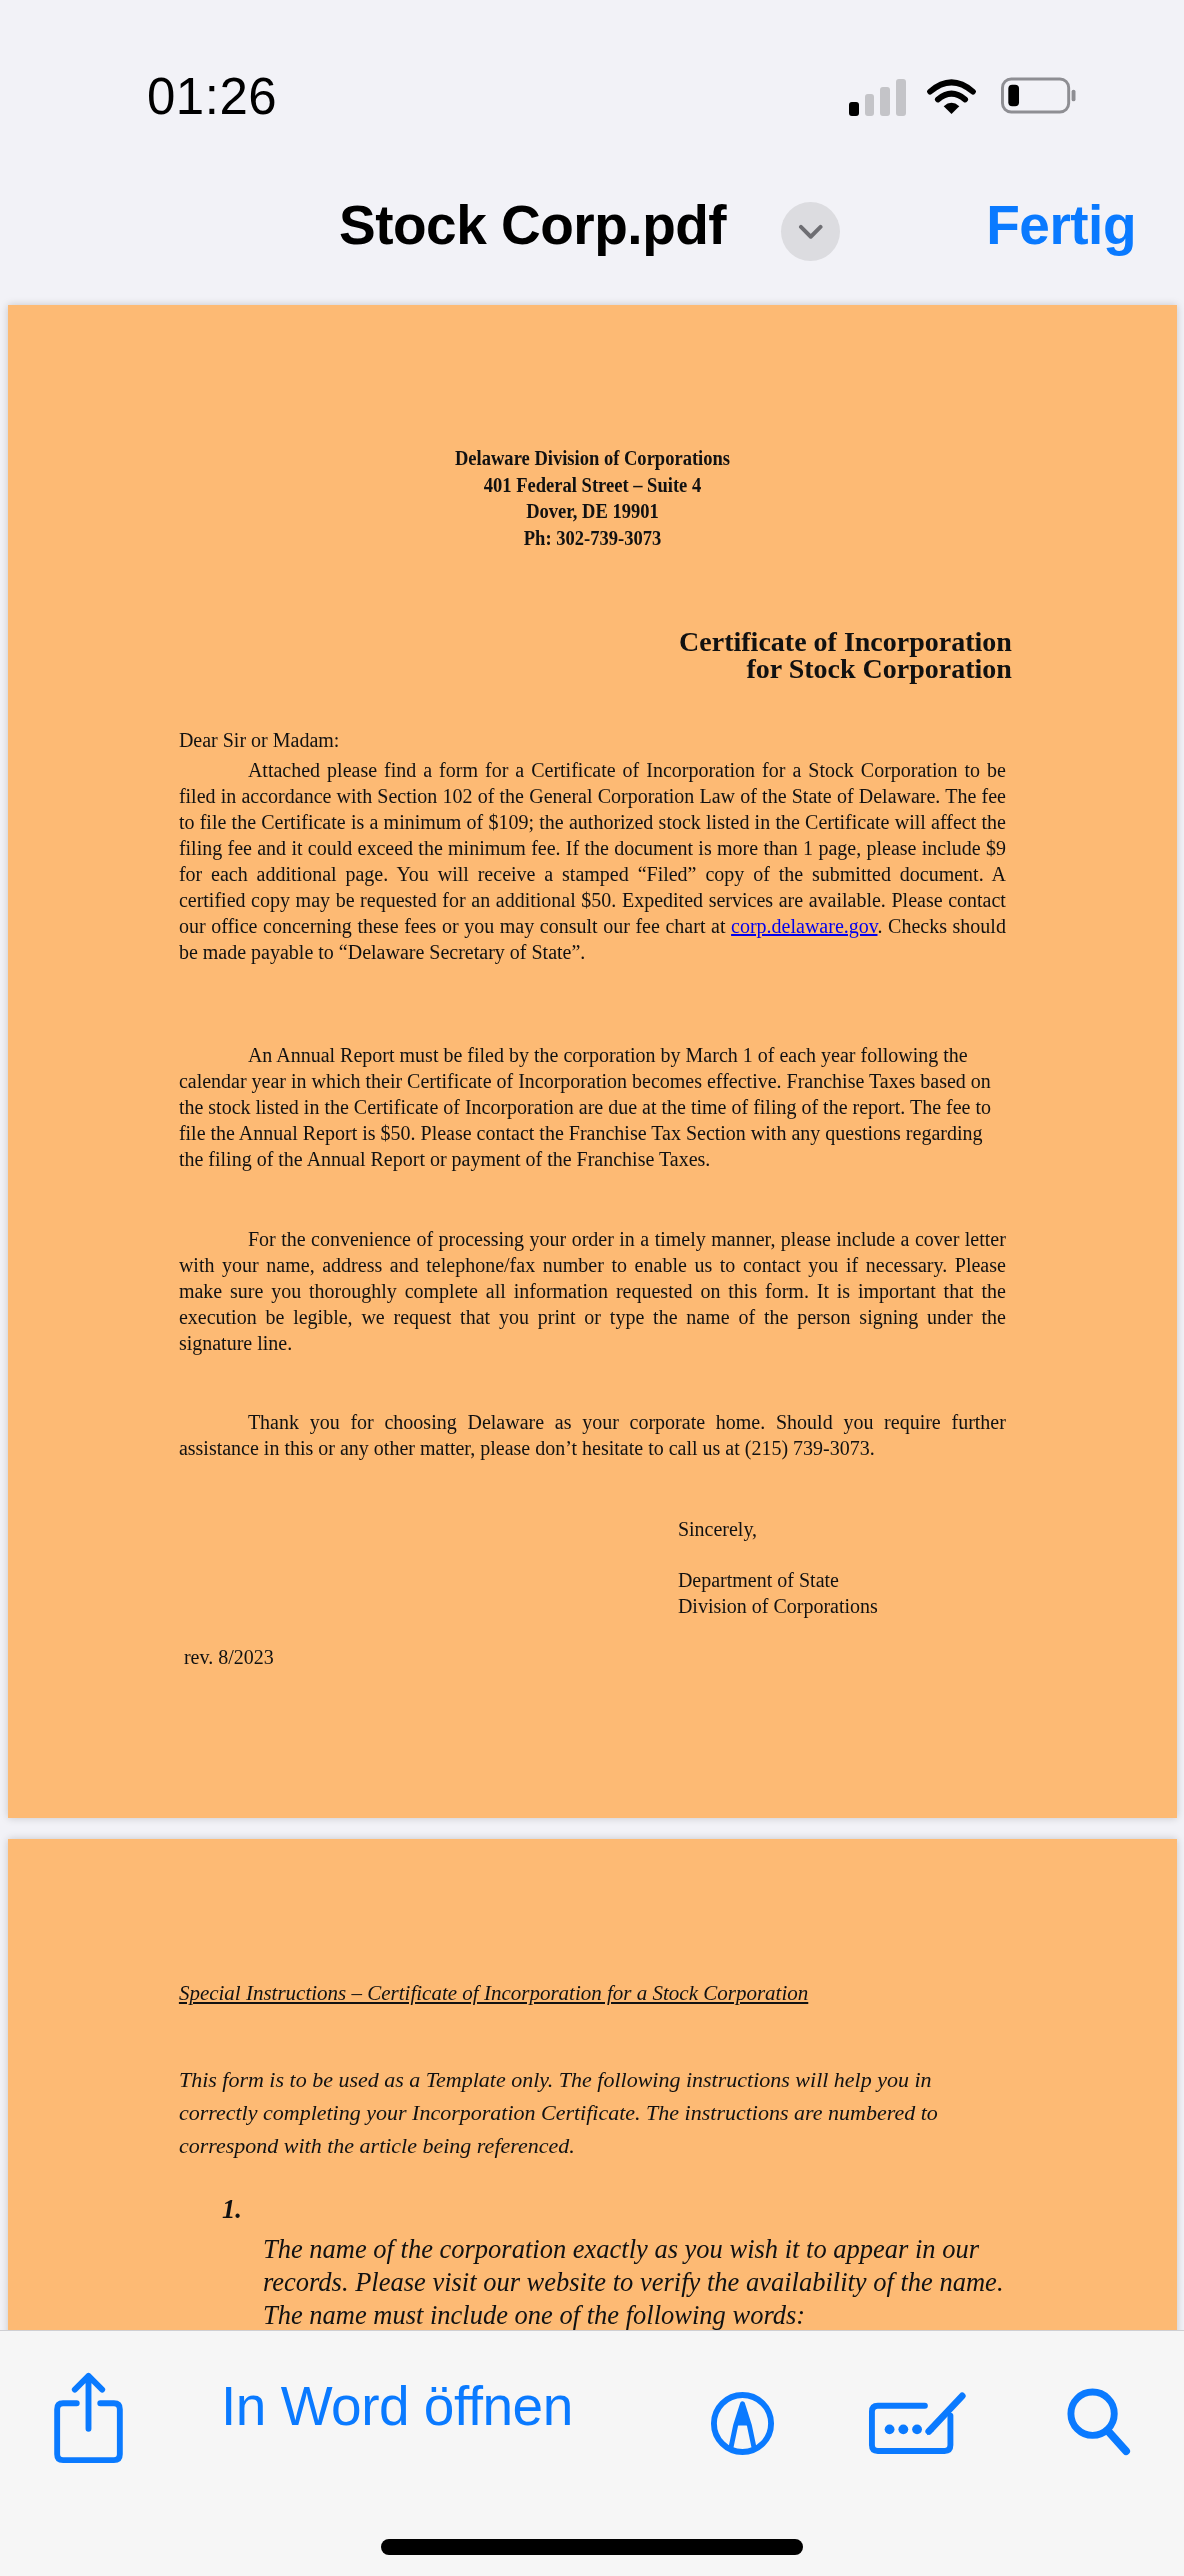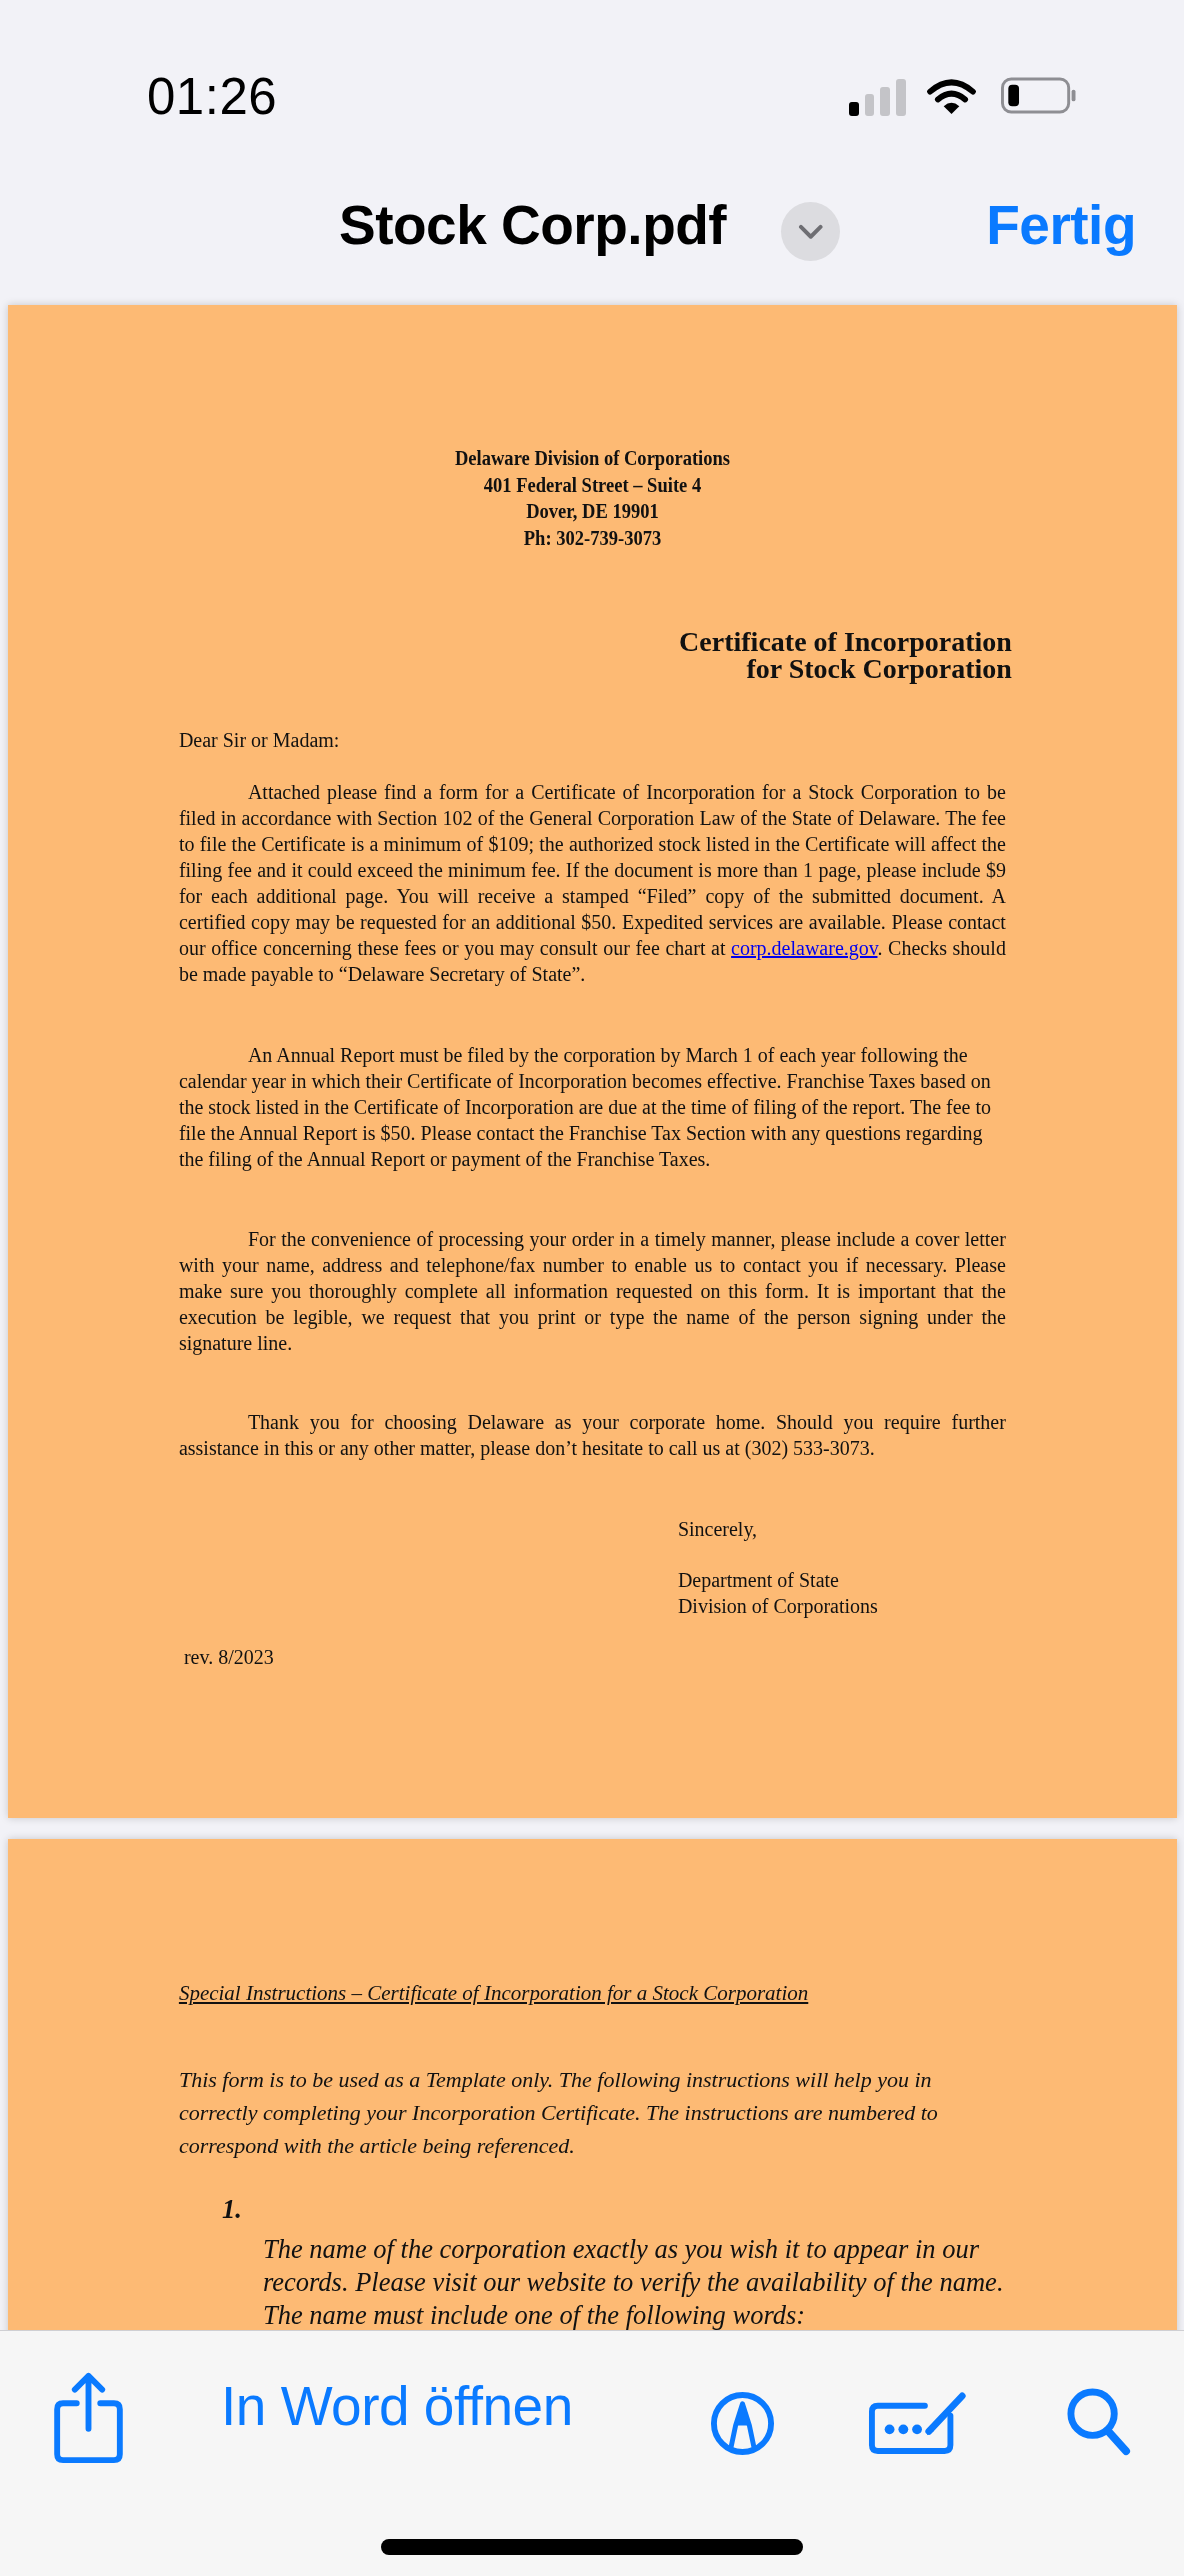--- a/index.html
+++ b/index.html
@@ -25,21 +25,21 @@
   .page1 { top:305px; height:1513px; }
   .page2 { top:1839px; height:786px; }
   .serif { font-family:"Liberation Serif", serif; color:#111; }
   .hdr { position:absolute; left:0; width:1169px; top:140px; text-align:center; font-weight:700; font-size:20.6px; line-height:26.5px; }
   .hdr div { transform:scaleX(0.9); }
   .cert-title { position:absolute; right:165px; top:324px; text-align:right; font-weight:700; font-size:28px; line-height:26.5px; }
   .body-text { position:absolute; left:171px; width:827px; font-size:20px; line-height:26px; }
   .para { text-align:justify; text-indent:69px; margin:0; }
   .link { color:#0000ee; text-decoration:underline; }
   .greeting { top:422px; }
-  .p1 { top:474px; }
+  .p1 { top:452px; }
   .p2 { top:737px; }
   .p3 { top:921px; }
   .p4 { top:1104px; }
   .signoff { position:absolute; left:670px; font-size:20px; line-height:26px; }
   .rev { position:absolute; left:176px; top:1341px; font-size:20px; }
   .p2-title { position:absolute; left:171px; top:138px; font-size:21px; font-style:italic; text-decoration:underline; line-height:32px; width:747px; }
   .p2-intro { position:absolute; left:171px; top:224px; width:825px; font-size:22px; font-style:italic; line-height:33px; }
   .p2-item { position:absolute; left:214px; top:354px; width:786px; font-size:26.5px; font-style:italic; line-height:33px; }
   .p2-item .num { font-weight:700; position:absolute; left:0; }
   .p2-item .txt { display:block; padding-left:41px;margin-top:40px; }
@@ -88,21 +88,21 @@
     <div>Ph: 302-739-3073</div>
   </div>
   <div class="cert-title">
     <div>Certificate of Incorporation</div>
     <div>for Stock Corporation</div>
   </div>
   <div class="body-text greeting">Dear Sir or Madam:</div>
   <p class="body-text para p1"><span>Attached please find a form for a Certificate of Incorporation for a Stock Corporation to be filed in accordance with Section 102 of the General Corporation Law of the State of Delaware.  The fee to file the Certificate is a minimum of $109; the authorized stock listed in the Certificate will affect the filing fee and it could exceed the minimum fee.  If the document is more than 1 page, please include $9 for each additional page. You will receive a stamped “Filed” copy of the submitted document. A certified copy may be requested for an additional $50. Expedited services are available. Please contact our office concerning these fees or you may consult our fee chart at </span><a class="link">corp.delaware.gov</a><span>.  Checks should be made payable to “Delaware Secretary of State”.</span></p>
   <p class="body-text para p2" style="text-align:left;">An Annual Report must be filed by the corporation by March 1 of each year following the calendar year in which their Certificate of Incorporation becomes effective. Franchise Taxes based on the stock listed in the Certificate of Incorporation are due at the time of filing of the report.  The fee to file the Annual Report is $50.  Please contact the Franchise Tax Section with any questions regarding the filing of the Annual Report or payment of the Franchise Taxes.</p>
   <p class="body-text para p3">For the convenience of processing your order in a timely manner, please include a cover letter with your name, address and telephone/fax number to enable us to contact you if necessary. Please make sure you thoroughly complete all information requested on this form. It is important that the execution be legible, we request that you print or type the name of the person signing under the signature line.</p>
-  <p class="body-text para p4">Thank you for choosing Delaware as your corporate home. Should you require further assistance in this or any other matter, please don’t hesitate to call us at (302) 533-3073.</p>
+  <p class="body-text para p4">Thank you for choosing Delaware as your corporate home. Should you require further assistance in this or any other matter, please don’t hesitate to call us at (215) 739-3073.</p>
   <div class="signoff" style="top:1211px;">Sincerely,</div>
   <div class="signoff" style="top:1262px;">
     <div>Department of State</div>
     <div>Division of Corporations</div>
   </div>
   <div class="rev">rev. 8/2023</div>
 </div>
 
 <div class="page page2 serif">
   <div class="p2-title">Special Instructions – Certificate of Incorporation for a Stock Corporation</div>

